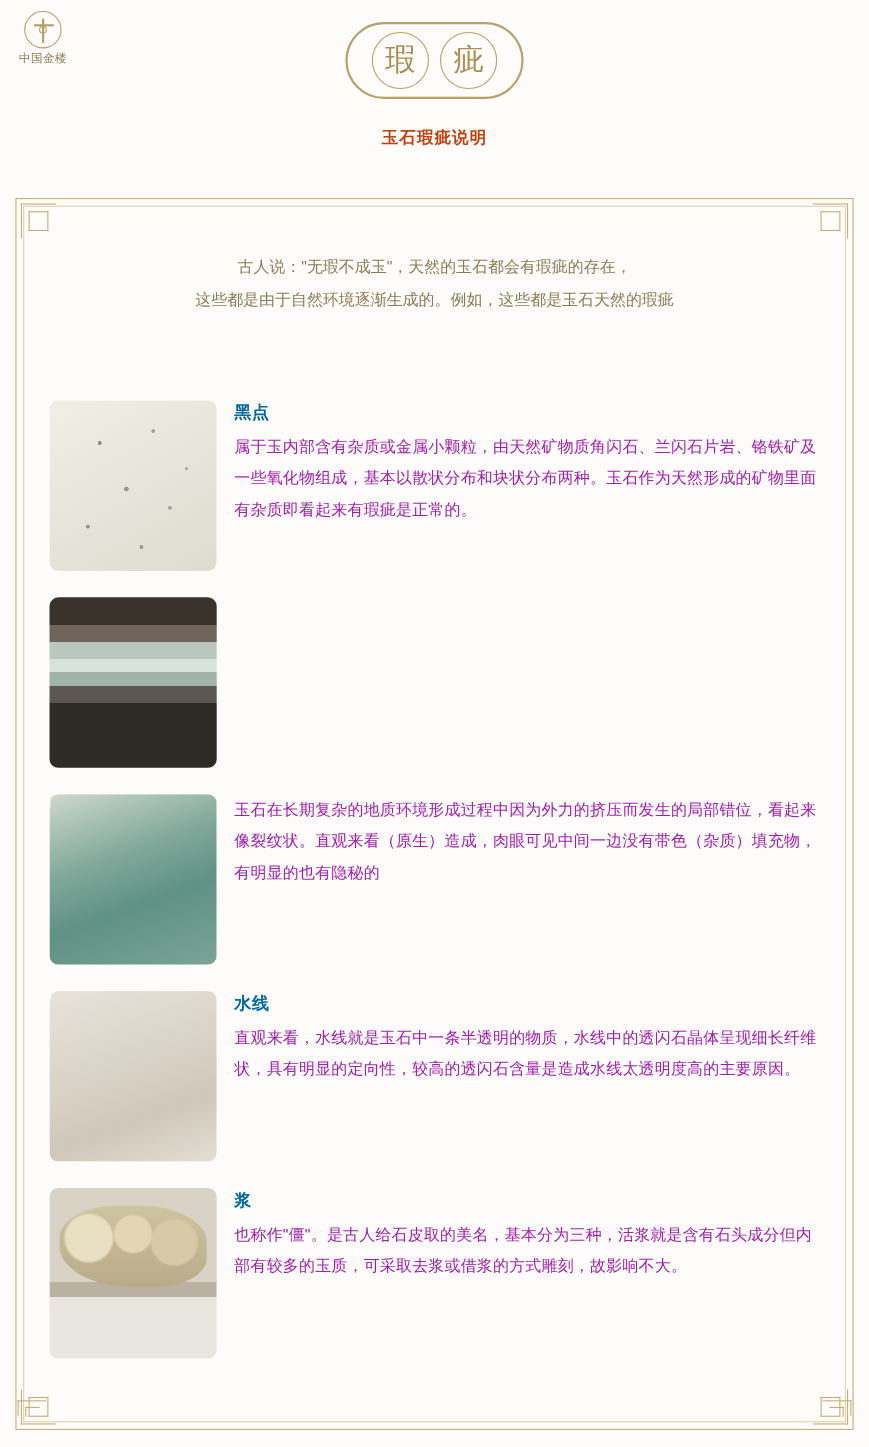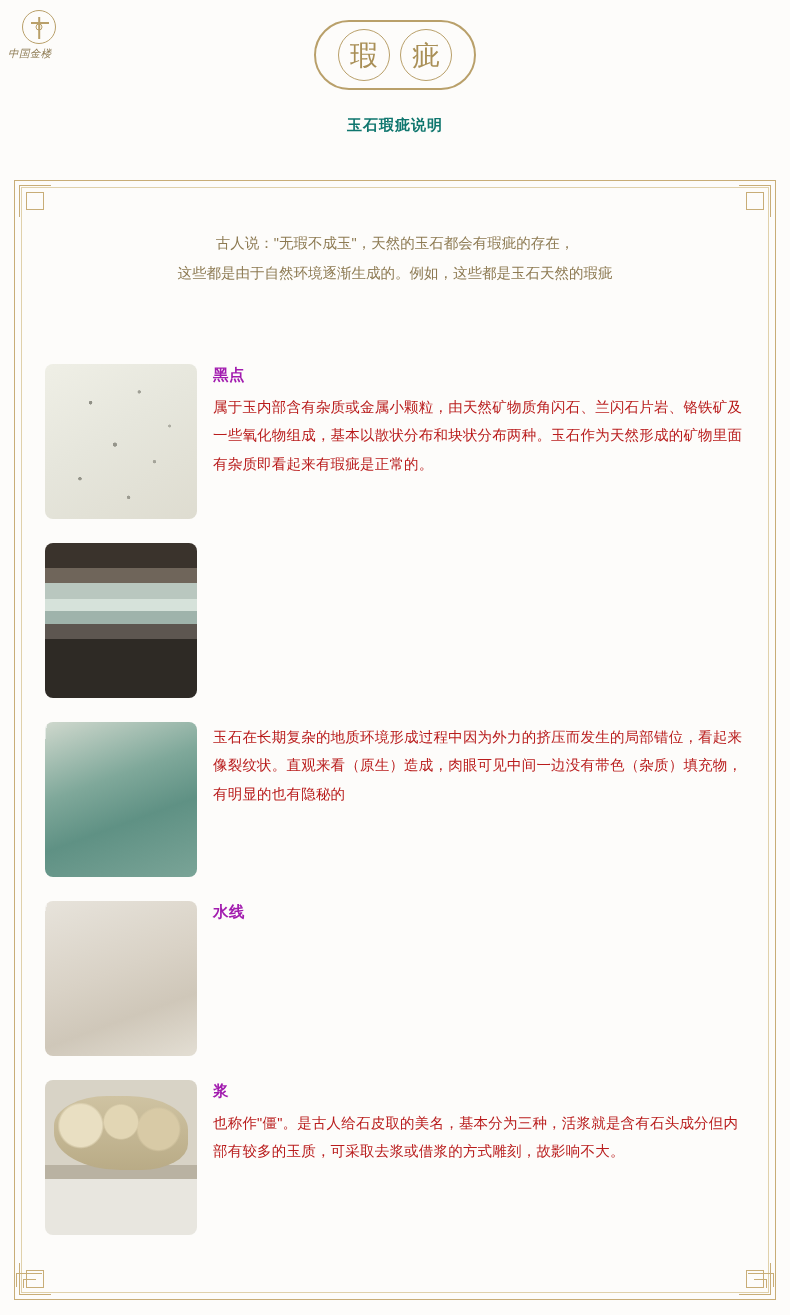--- a/index.html
+++ b/index.html
@@ -15,22 +15,22 @@
     position: relative;
     overflow: hidden;
   }
 
   
   .brand {
     position: absolute;
     top: 10px;
     left: 8px;
     width: 62px;
+    text-align: center;
     line-height: 1;
-    font-style: italic;
   }
   .brand-seal {
     width: 34px;
     height: 34px;
     border: 1.6px solid #b9a06a;
     border-radius: 50%;
     margin: 0 auto 4px auto;
     position: relative;
     box-sizing: border-box;
   }
@@ -91,21 +91,21 @@
     font-family: "Liberation Serif", serif;
     font-size: 28px;
     line-height: 52px;
     text-align: center;
     box-sizing: border-box;
   }
   .subtitle {
     margin-top: 26px;
     font-size: 15px;
     font-weight: bold;
-    color: #0f766e;
+    color: #c2410c;
     letter-spacing: 1px;
   }
 
   
   .frame {
     position: absolute;
     left: 14px;
     top: 180px;
     width: 762px;
     height: 1120px;
@@ -173,30 +173,30 @@
     width: 152px;
     height: 155px;
     border-radius: 8px;
     flex: 0 0 152px;
     margin-right: 16px;
     overflow: hidden;
     position: relative;
   }
   .section-body { flex: 1 1 auto; padding-top: 1px; }
   .section-title {
-    color: #a21caf;
+    color: #0369a1;
     font-size: 15.5px;
     font-weight: bold;
     margin-bottom: 7px;
     letter-spacing: 0.5px;
   }
   .section-text {
     font-size: 14.5px;
     line-height: 1.95;
-    color: #b91c1c;
+    color: #a21caf;
     letter-spacing: 0.2px;
   }
 
   
   .img-heidian {
     background:
       radial-gradient(circle at 30% 25%, rgba(70,70,60,.55) 0 1.6px, transparent 2px),
       radial-gradient(circle at 62% 18%, rgba(70,70,60,.45) 0 1.3px, transparent 2px),
       radial-gradient(circle at 46% 52%, rgba(70,70,60,.5) 0 1.8px, transparent 2.4px),
       radial-gradient(circle at 72% 63%, rgba(70,70,60,.4) 0 1.4px, transparent 2px),
@@ -339,20 +339,21 @@
       <div class="thumb img-shiwen"></div>
       <div class="section-body">
         <div class="section-text">玉石在长期复杂的地质环境形成过程中因为外力的挤压而发生的局部错位，看起来像裂纹状。直观来看（原生）造成，肉眼可见中间一边没有带色（杂质）填充物，有明显的也有隐秘的</div>
       </div>
     </div>
 
     <div class="section">
       <div class="thumb img-shuixian"></div>
       <div class="section-body">
         <div class="section-title">水线</div>
+        <div class="section-text">直观来看，水线就是玉石中一条半透明的物质，水线中的透闪石晶体呈现细长纤维状，具有明显的定向性，较高的透闪石含量是造成水线太透明度高的主要原因。</div>
       </div>
     </div>
 
     <div class="section">
       <div class="thumb img-jiang"></div>
       <div class="section-body">
         <div class="section-title">浆</div>
         <div class="section-text">也称作"僵"。是古人给石皮取的美名，基本分为三种，活浆就是含有石头成分但内部有较多的玉质，可采取去浆或借浆的方式雕刻，故影响不大。</div>
       </div>
     </div>

